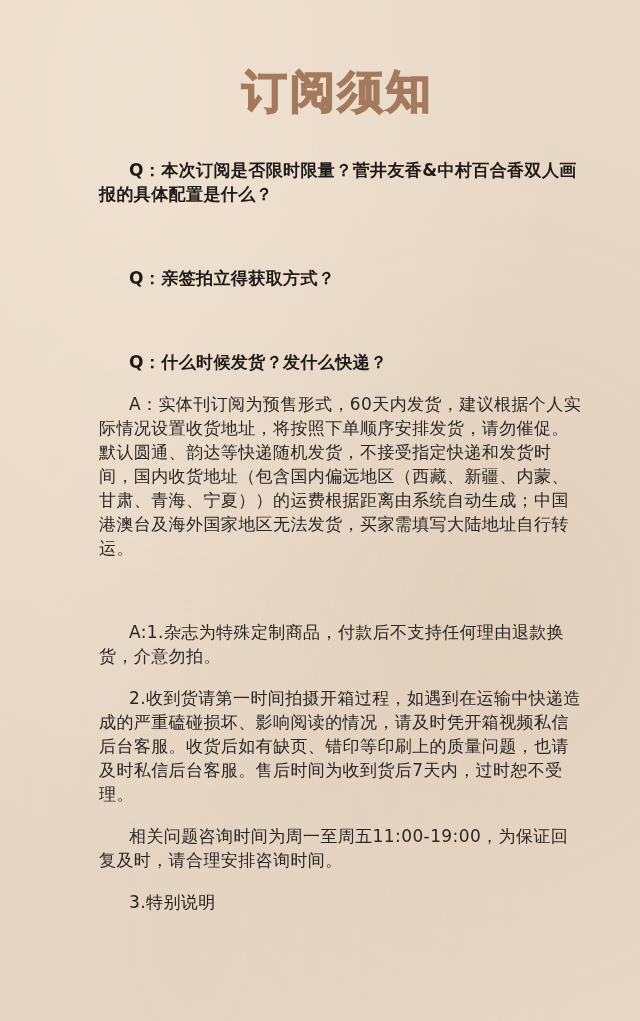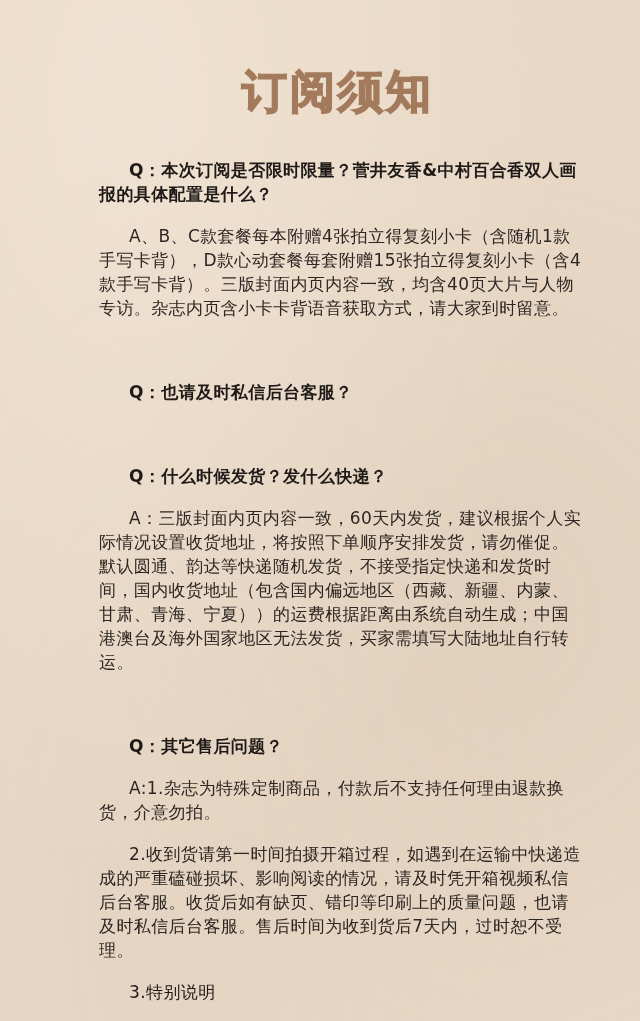--- a/index.html
+++ b/index.html
@@ -57,34 +57,33 @@
 </head>
 <body>
 
 <div class="page">
   <h1 class="title">订阅须知</h1>
 
   <div class="content">
 
     <div class="section">
       <p class="q">Q：本次订阅是否限时限量？菅井友香&amp;中村百合香双人画报的具体配置是什么？</p>
-      <p class="p">A、B、C款套餐每本附赠4张拍立得复刻小卡（含随机1款手写卡背），D款心动套餐每套附赠15张拍立得复刻小卡（含4款手写卡背）。三版封面内页内容一致，均含40页大片与人物专访。杂志内页含小卡卡背语音获取方式，请大家到时留意。</p>
     </div>
 
     <div class="section">
-      <p class="q">Q：也请及时私信后台客服？</p>
+      <p class="q">Q：亲签拍立得获取方式？</p>
     </div>
 
     <div class="section">
       <p class="q">Q：什么时候发货？发什么快递？</p>
-      <p class="p">A：三版封面内页内容一致，60天内发货，建议根据个人实际情况设置收货地址，将按照下单顺序安排发货，请勿催促。默认圆通、韵达等快递随机发货，不接受指定快递和发货时间，国内收货地址（包含国内偏远地区（西藏、新疆、内蒙、甘肃、青海、宁夏））的运费根据距离由系统自动生成；中国港澳台及海外国家地区无法发货，买家需填写大陆地址自行转运。</p>
+      <p class="p">A：实体刊订阅为预售形式，60天内发货，建议根据个人实际情况设置收货地址，将按照下单顺序安排发货，请勿催促。默认圆通、韵达等快递随机发货，不接受指定快递和发货时间，国内收货地址（包含国内偏远地区（西藏、新疆、内蒙、甘肃、青海、宁夏））的运费根据距离由系统自动生成；中国港澳台及海外国家地区无法发货，买家需填写大陆地址自行转运。</p>
     </div>
 
 
     <div class="section">
-      <p class="q">Q：其它售后问题？</p>
       <p class="p">A:1.杂志为特殊定制商品，付款后不支持任何理由退款换货，介意勿拍。</p>
       <p class="p">2.收到货请第一时间拍摄开箱过程，如遇到在运输中快递造成的严重磕碰损坏、影响阅读的情况，请及时凭开箱视频私信后台客服。收货后如有缺页、错印等印刷上的质量问题，也请及时私信后台客服。售后时间为收到货后7天内，过时恕不受理。</p>
+      <p class="p">相关问题咨询时间为周一至周五11:00-19:00，为保证回复及时，请合理安排咨询时间。</p>
       <p class="sub">3.特别说明</p>
     </div>
 
   </div>
 </div>
 
 </body></html>

